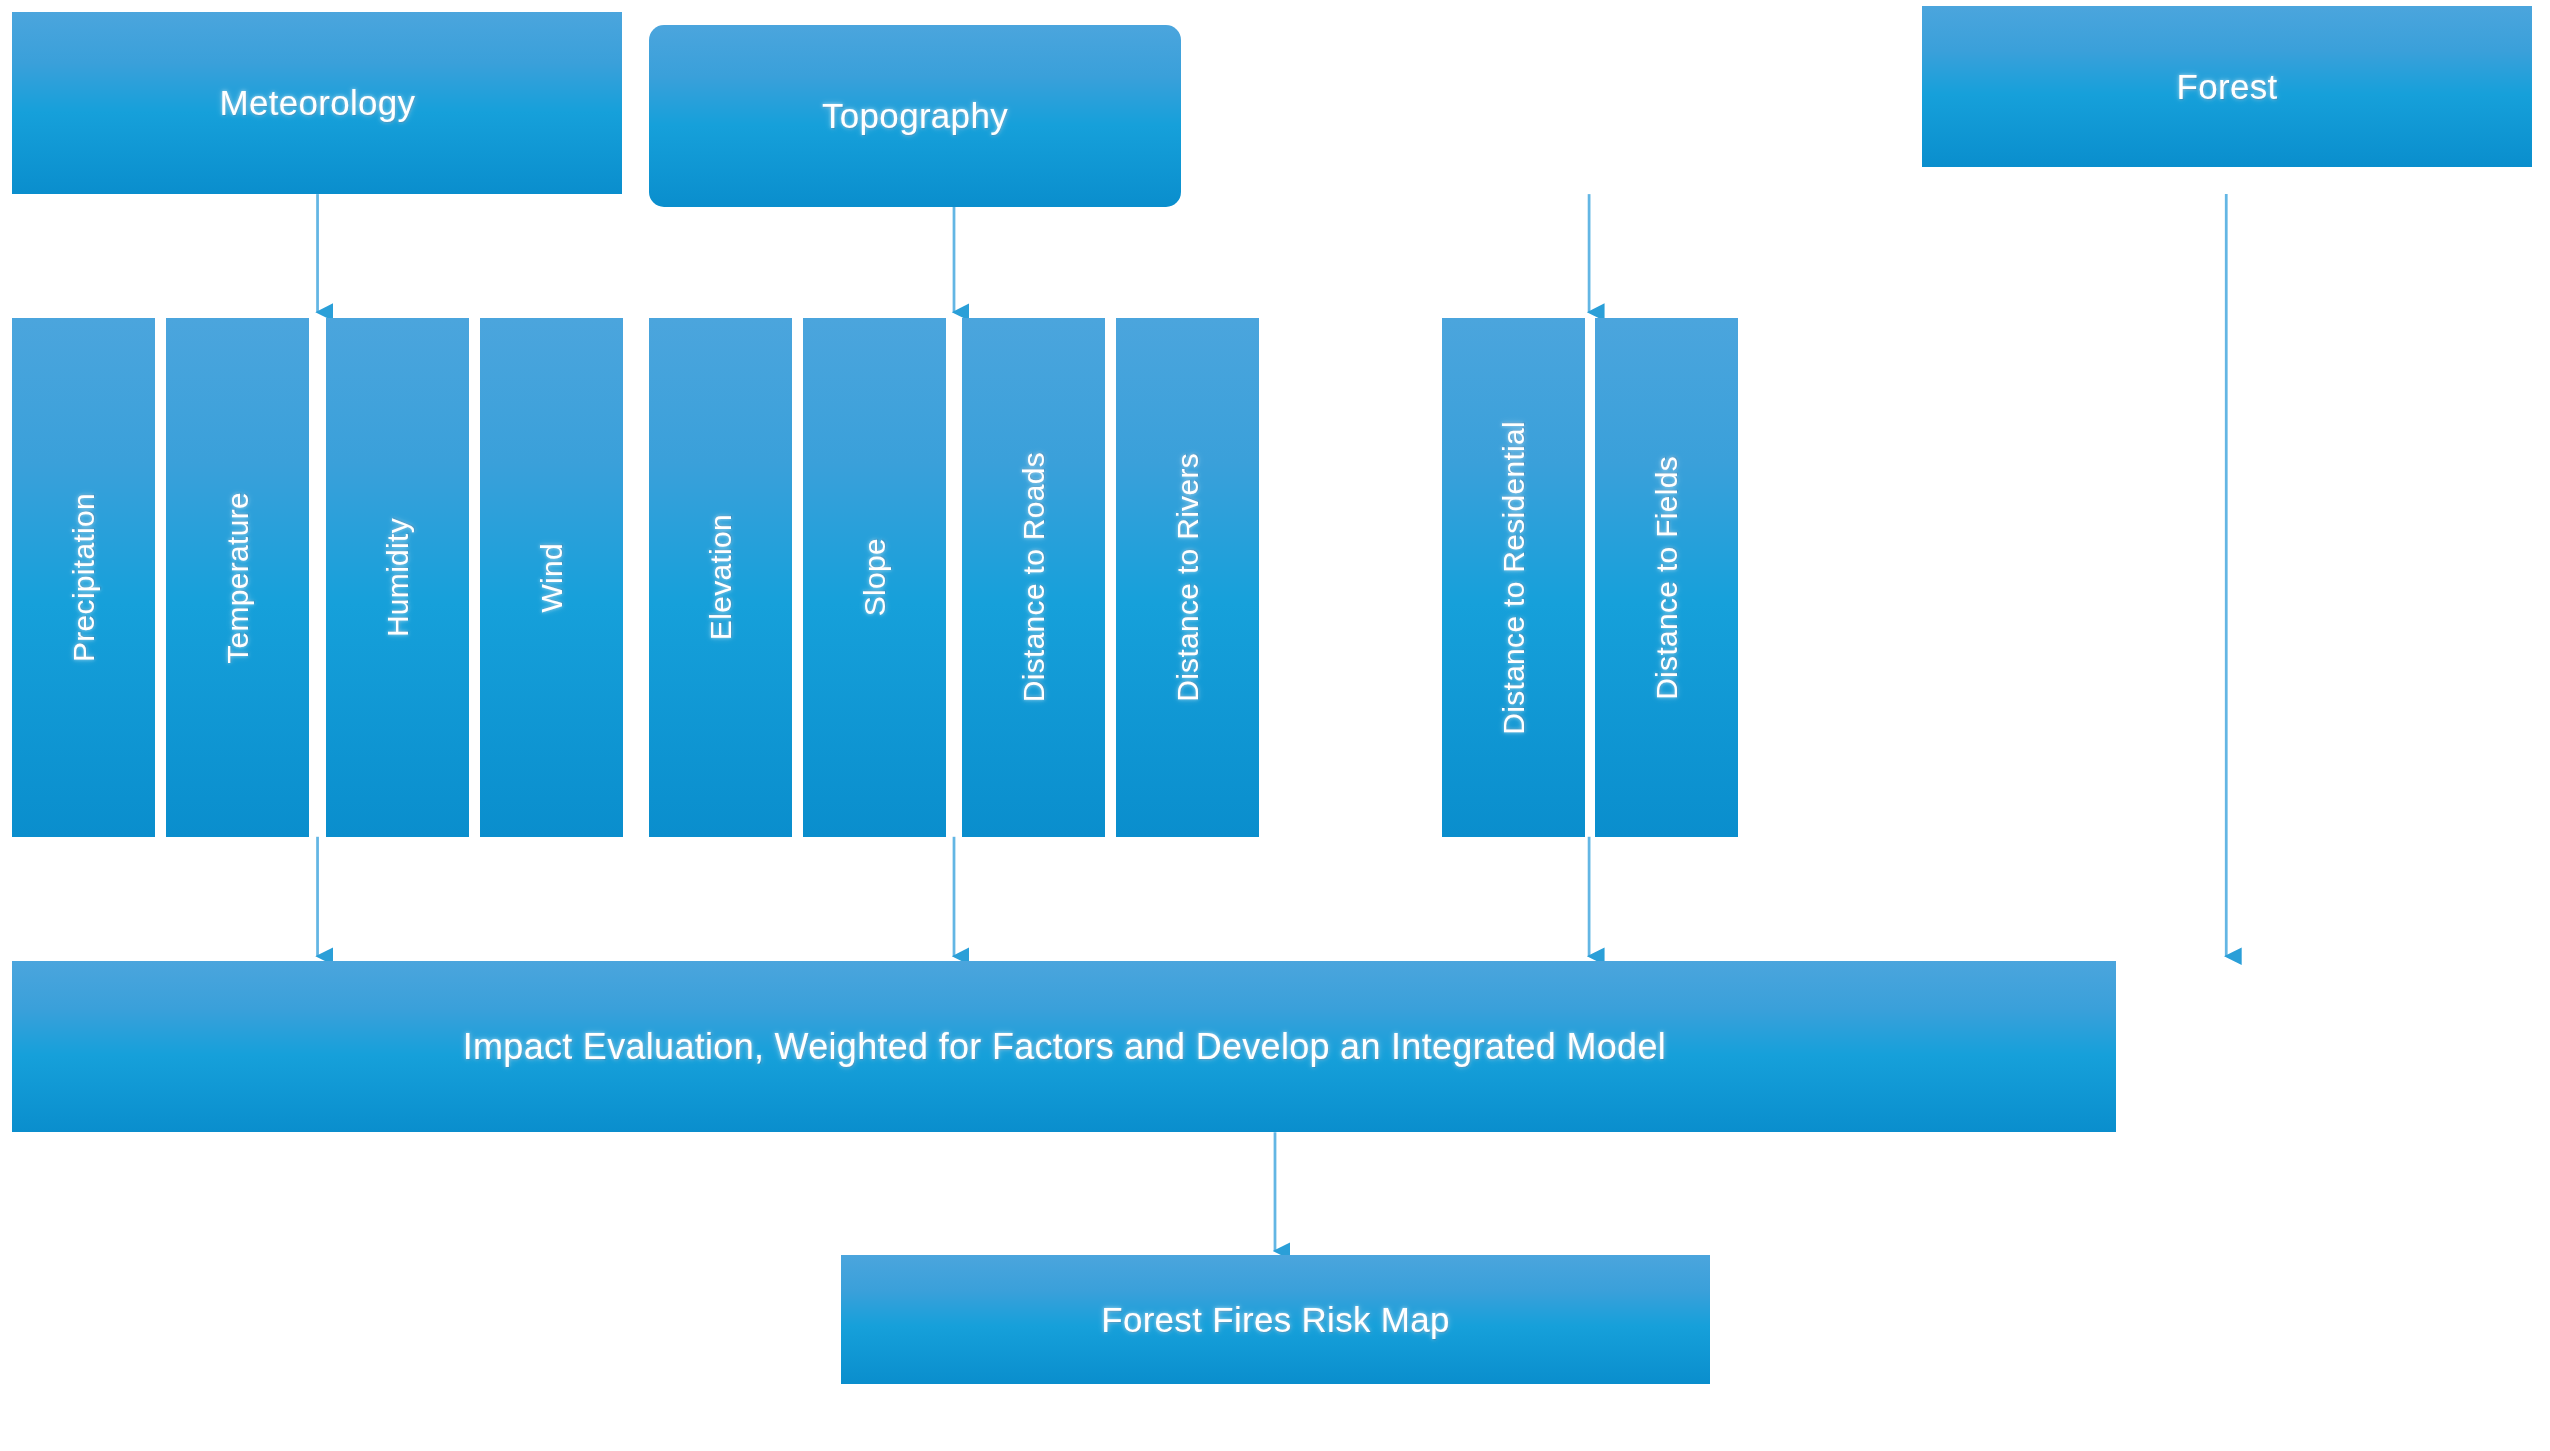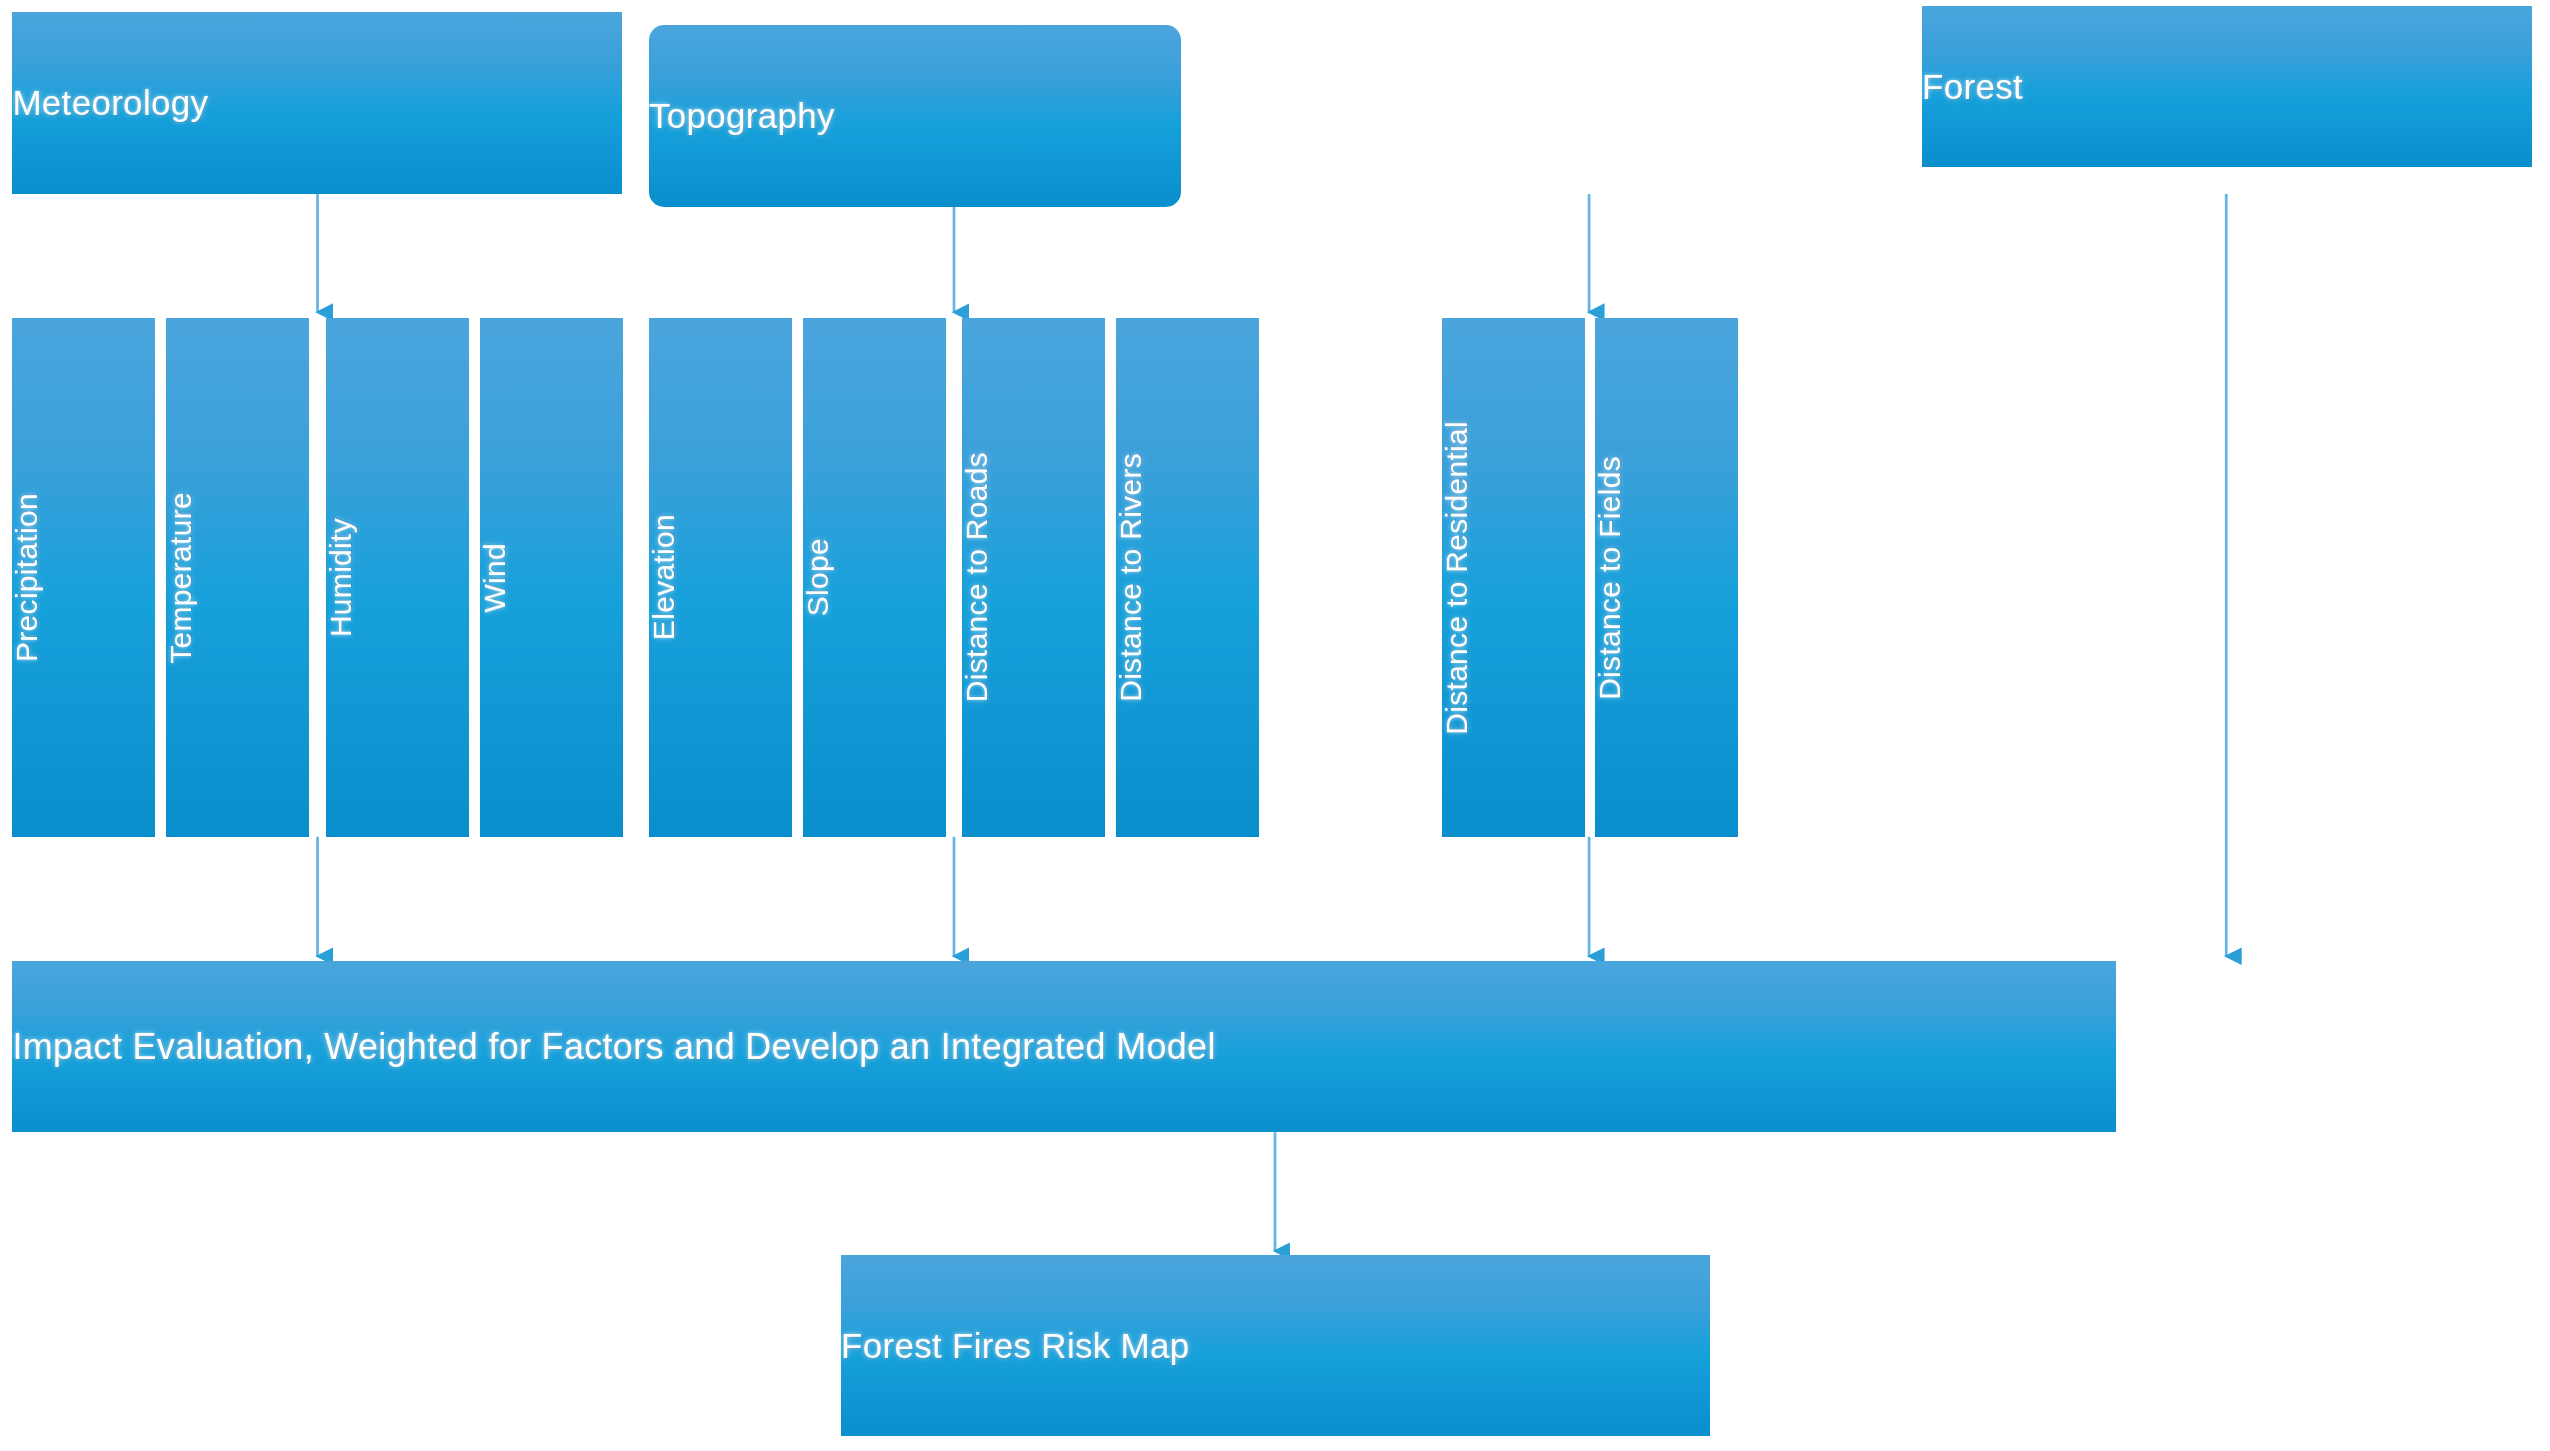--- a/index.html
+++ b/index.html
@@ -17,20 +17,21 @@
     overflow: hidden;
   }
 
   
   .box {
     position: absolute;
     box-sizing: border-box;
     background: linear-gradient(to bottom, #4ba5dd 0%, #3aa0da 28%, #16a0da 55%, #0a8ecd 100%);
     display: flex;
     align-items: center;
+    justify-content: center;
     overflow: hidden;
   }
 
   .box-label {
     color: #ffffff;
     font-weight: 400;
     letter-spacing: 0.3px;
     text-align: center;
     white-space: nowrap;
     text-shadow:
@@ -170,18 +171,18 @@
   </div>
 
   <div class="box factor-box" style="left:1595px;top:318px; width:143px; height:519px;">
     <span class="box-label">Distance to Fields</span>
   </div>
 
   <div class="box integration-bar" style="left:12.4px; top:961px; width:2104px; height:171px;">
     <span class="box-label">Impact Evaluation, Weighted for Factors and Develop an Integrated Model</span>
   </div>
 
-  <div class="box result-box" style="left:841px; top:1255px; width:869px; height:181px;">
+  <div class="box result-box" style="left:841px; top:1255px; width:869px; height:129px;">
     <span class="box-label">Forest Fires Risk Map</span>
   </div>
 
 </div>
 
 
 </body></html>

